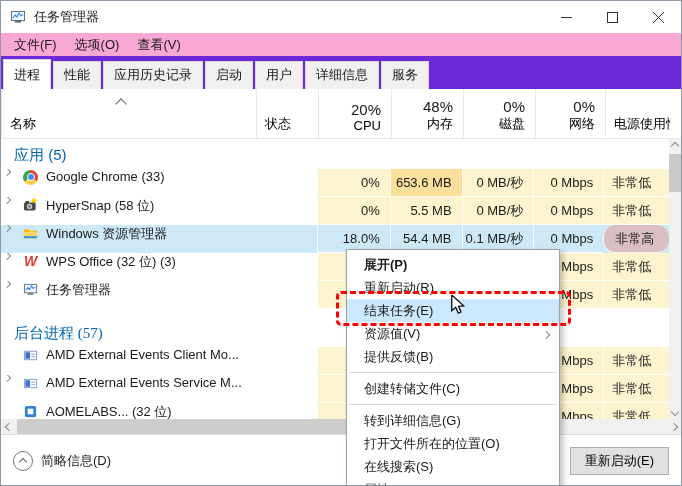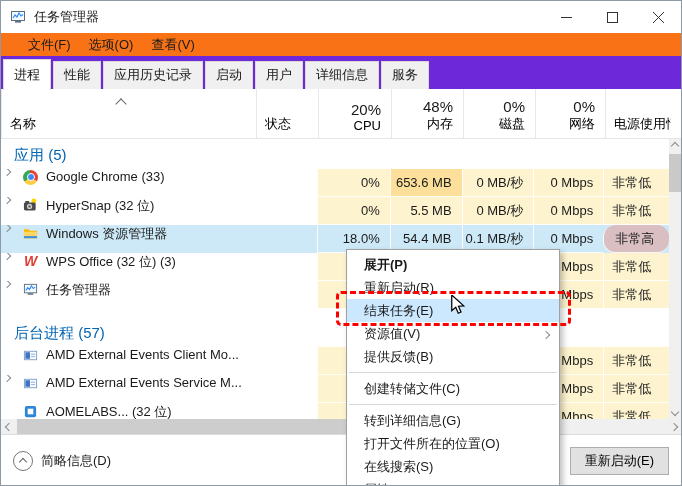--- a/index.html
+++ b/index.html
@@ -5,21 +5,21 @@
   html,body{margin:0;padding:0;background:#dfe3e8;font-family:"Liberation Sans","DejaVu Sans",sans-serif;}
   #win{position:relative;width:680px;height:484px;background:#fff;border:1px solid #8d9aa5;overflow:hidden;
        font-size:13px;color:#1a1a1a;}
   
   .titlebar{position:absolute;top:0;left:0;right:0;height:32px;display:flex;align-items:center;background:#fff;}
   .titlebar .appicon{margin:0 8px 0 9px;width:16px;height:16px;}
   .title{font-size:13px;}
   .wincontrols{margin-left:auto;display:flex;height:100%;}
   .wbtn{width:46px;height:100%;display:flex;align-items:center;justify-content:center;}
   
-  .menubar{position:absolute;top:32px;left:0;right:0;height:23px;display:flex;align-items:center;background:#f97316;padding-left:18px;}
+  .menubar{position:absolute;top:32px;left:0;right:0;height:23px;display:flex;align-items:center;background:#f9a8d4;padding-left:4px;}
   .menubar .mitem{padding:2px 9px;}
   
   .tabbar{position:absolute;top:55px;left:0;right:0;height:33px;background:#6d28d9;display:flex;align-items:flex-end;padding-left:2px;border-bottom:1px solid #d9d9d9;}
   .tab{border:1px solid #d9d9d9;border-bottom:none;background:#f0f0f0;padding:4px 10px 5px 10px;margin-right:2px;position:relative;}
   .tab.sel{background:#fff;padding-top:6px;margin-bottom:-1px;padding-bottom:6px;z-index:2;}
   
   .gridhead{position:absolute;top:88px;left:0;right:0;height:50px;display:flex;background:#fff;border-bottom:1px solid #e5e5e5;box-sizing:border-box;}
   .gh{box-sizing:border-box;border-left:1px solid #e8e8e8;display:flex;flex-direction:column;justify-content:flex-end;padding-bottom:5px;overflow:hidden;white-space:nowrap;}
   .gh:first-child{border-left:none;}
   .gh .pct{font-size:15px;text-align:right;padding-right:10px;}
@@ -40,21 +40,21 @@
   .row .icwrap{width:17px;height:16px;margin-right:7px;display:flex;align-items:center;justify-content:center;flex:none;}
   .cell{box-sizing:border-box;display:flex;align-items:center;justify-content:flex-end;padding-right:10px;
         border-left:1px solid rgba(255,255,255,.85);border-bottom:1px solid rgba(255,255,255,.85);white-space:nowrap;overflow:hidden;}
   .cell.pleft{justify-content:flex-start;padding-left:8px;padding-right:2px;}
   .h-l0{background:var(--heat0);} .h-l1{background:var(--heat1);} .h-l2{background:var(--heat2);}
   .row.sel{background:var(--selblue);}
   .row.sel .cell{background:var(--selblue);padding-left:11px;}
   .row.sel .cell.ph{background:var(--powerhigh);border-radius:12px;}
   .row.grow{align-items:flex-end;}
   .row.grow .gname{color:var(--groupblue);font-size:15px;padding-left:10px;padding-bottom:4px;}
-  .row.g1{height:30px;} .row.g2{height:38px;}
+  .row.g1{height:30px;} .row.g2{height:38px;font-family:Liberation Serif, serif;}
   
   .vscroll{position:absolute;top:138px;right:0;width:12px;height:280px;background:#f0f0f0;}
   .vthumb{position:absolute;top:15px;left:0;width:12px;height:38px;background:#c9c9c9;}
   .varr{position:absolute;left:0;width:12px;height:14px;display:flex;align-items:center;justify-content:center;}
   .hscroll{position:absolute;top:418px;left:0;right:0;height:15px;background:#f0f0f0;}
   .hthumb{position:absolute;left:16px;top:0;width:484px;height:15px;background:#cdcdcd;}
   .harr{position:absolute;top:0;width:15px;height:15px;display:flex;align-items:center;justify-content:center;}
   
   .footer{position:absolute;top:433px;left:0;right:0;height:51px;background:#fff;border-top:1px solid #dcdcdc;display:flex;align-items:center;}
   .detailtoggle{display:flex;align-items:center;margin-left:12px;}
@@ -195,21 +195,21 @@
           </span>
           <span class="icwrap">
             <svg class="ic" viewBox="0 0 16 16">
               <circle cx="11.5" cy="3.2" r="2.6" fill="#ffd400"></circle>
               <rect x="2.5" y="3.2" width="4" height="2.2" fill="#4a4a4a"></rect>
               <rect x="1" y="4.8" width="12.5" height="8.4" rx="1.5" fill="#4a4a4a"></rect>
               <circle cx="7" cy="9" r="2.8" fill="#cfcfcf"></circle>
               <circle cx="7" cy="9" r="1.4" fill="#6b6b6b"></circle>
             </svg>
           </span>
-          <span>HyperSnap (32 位)</span>
+          <span>HyperSnap (58 位)</span>
         </div>
         <div class="c-status"></div>
         <div class="cell c-cpu h-l1">0%</div>
         <div class="cell c-mem h-l1">5.5 MB</div>
         <div class="cell c-disk h-l1">0 MB/秒</div>
         <div class="cell c-net h-l1">0 Mbps</div>
         <div class="cell c-power pleft h-l1">非常低</div>
       </div>
       <div class="row sel">
         <div class="c-name">

